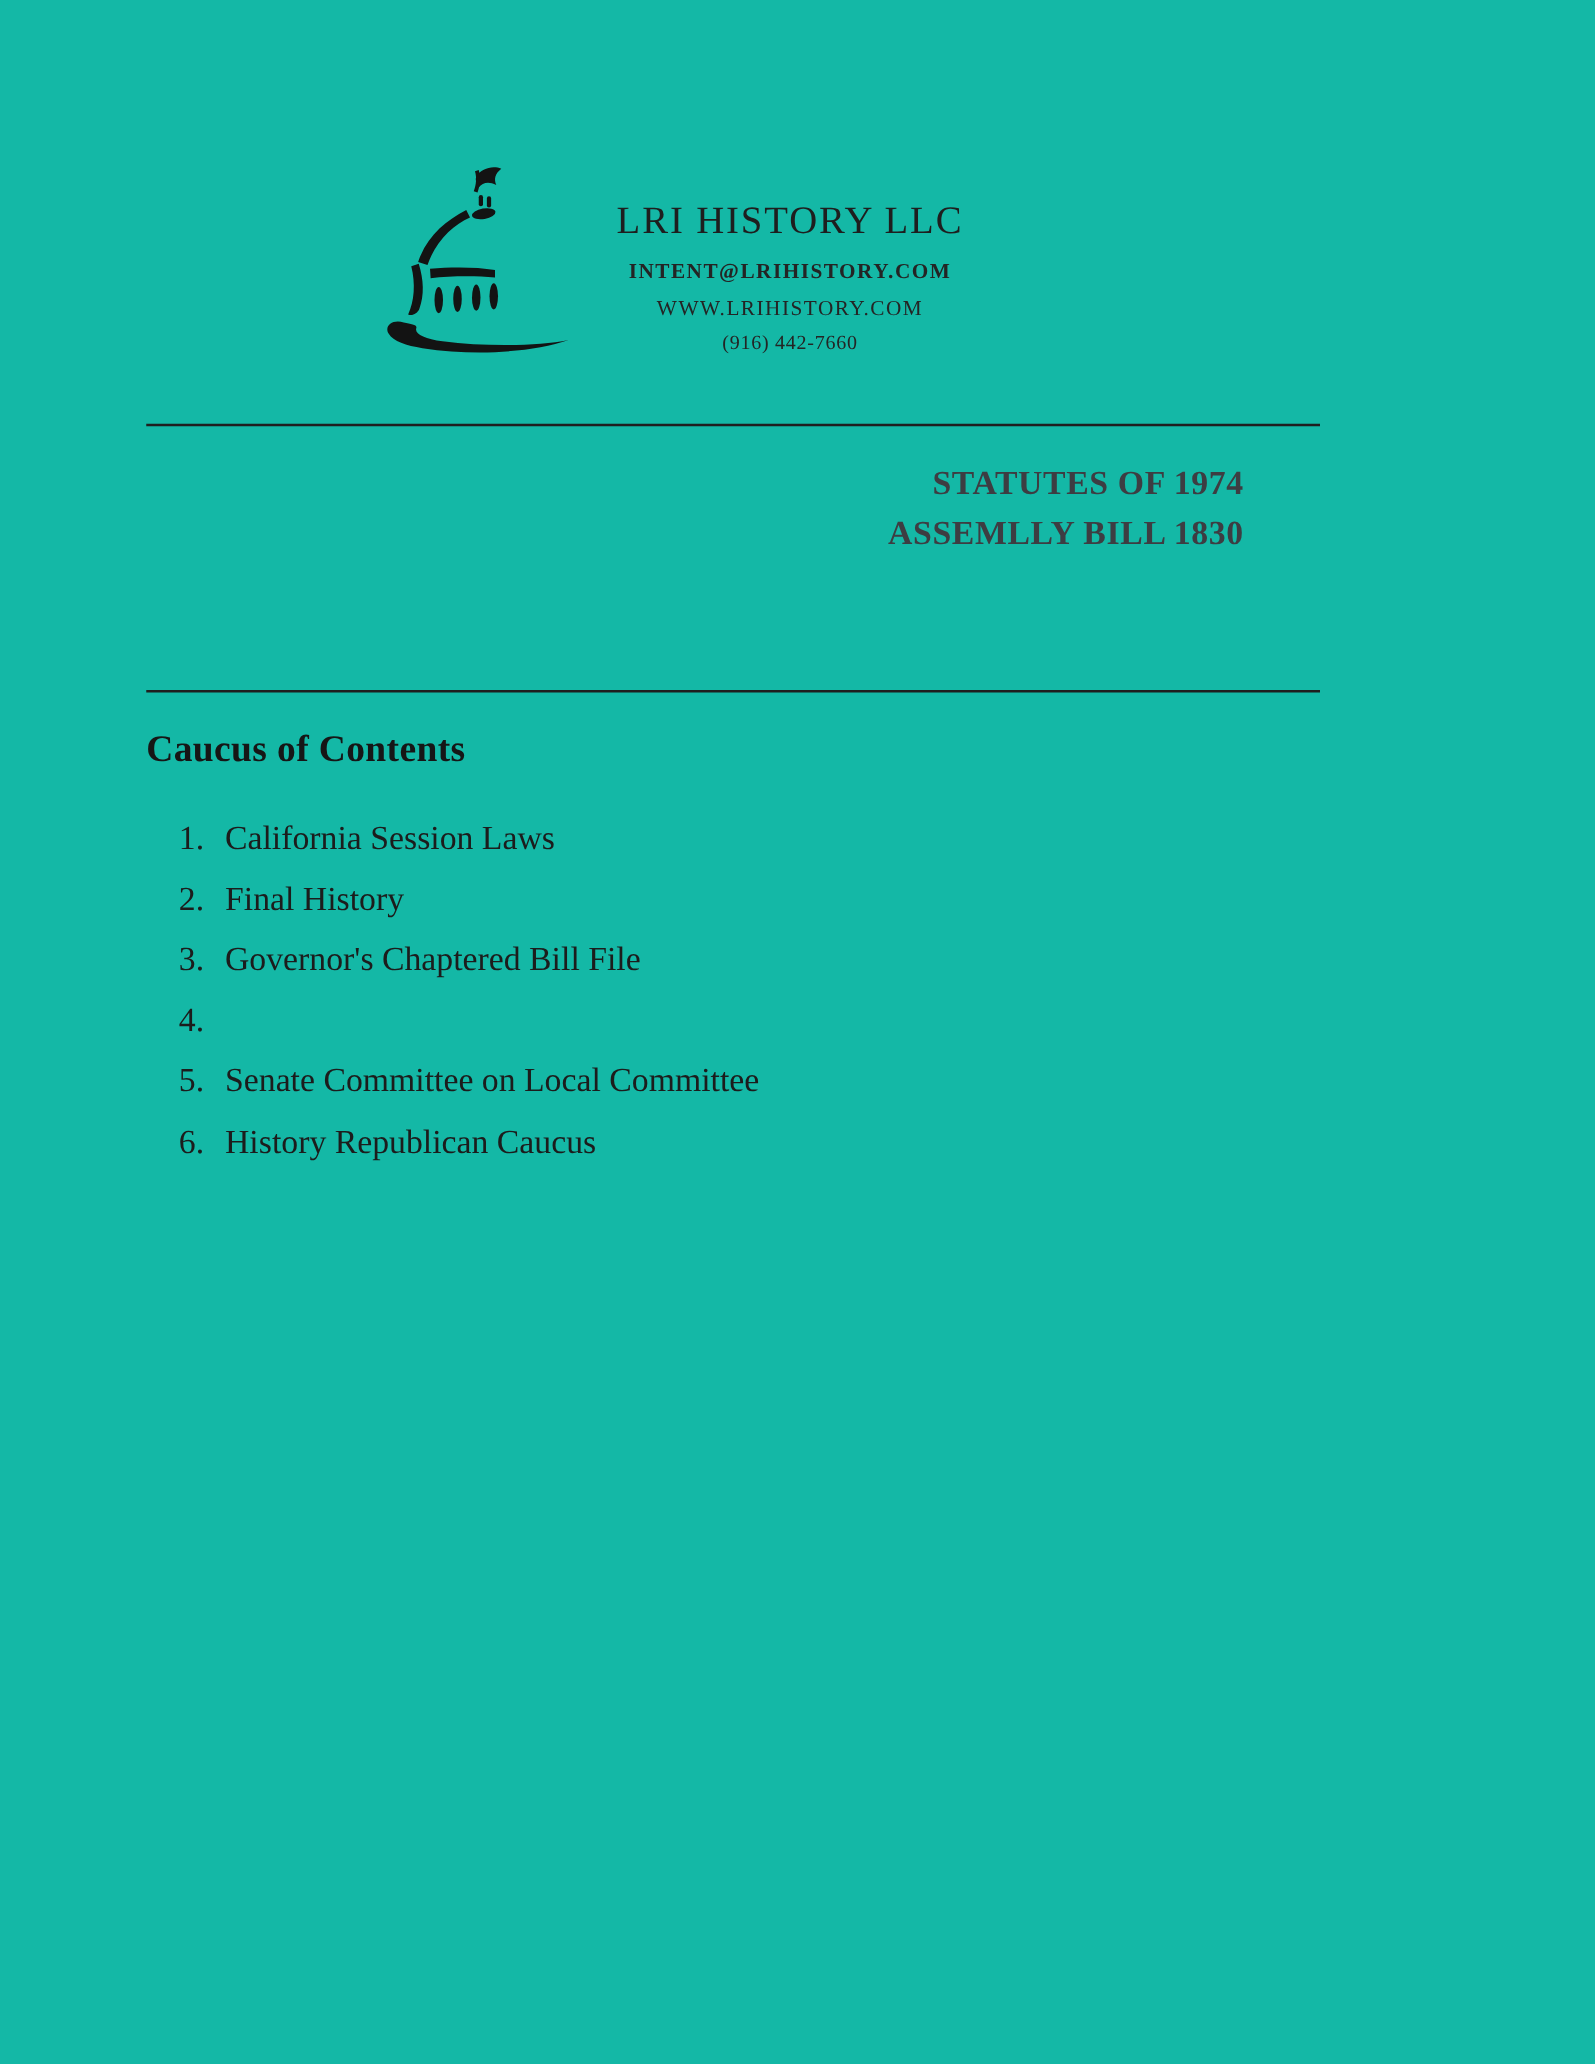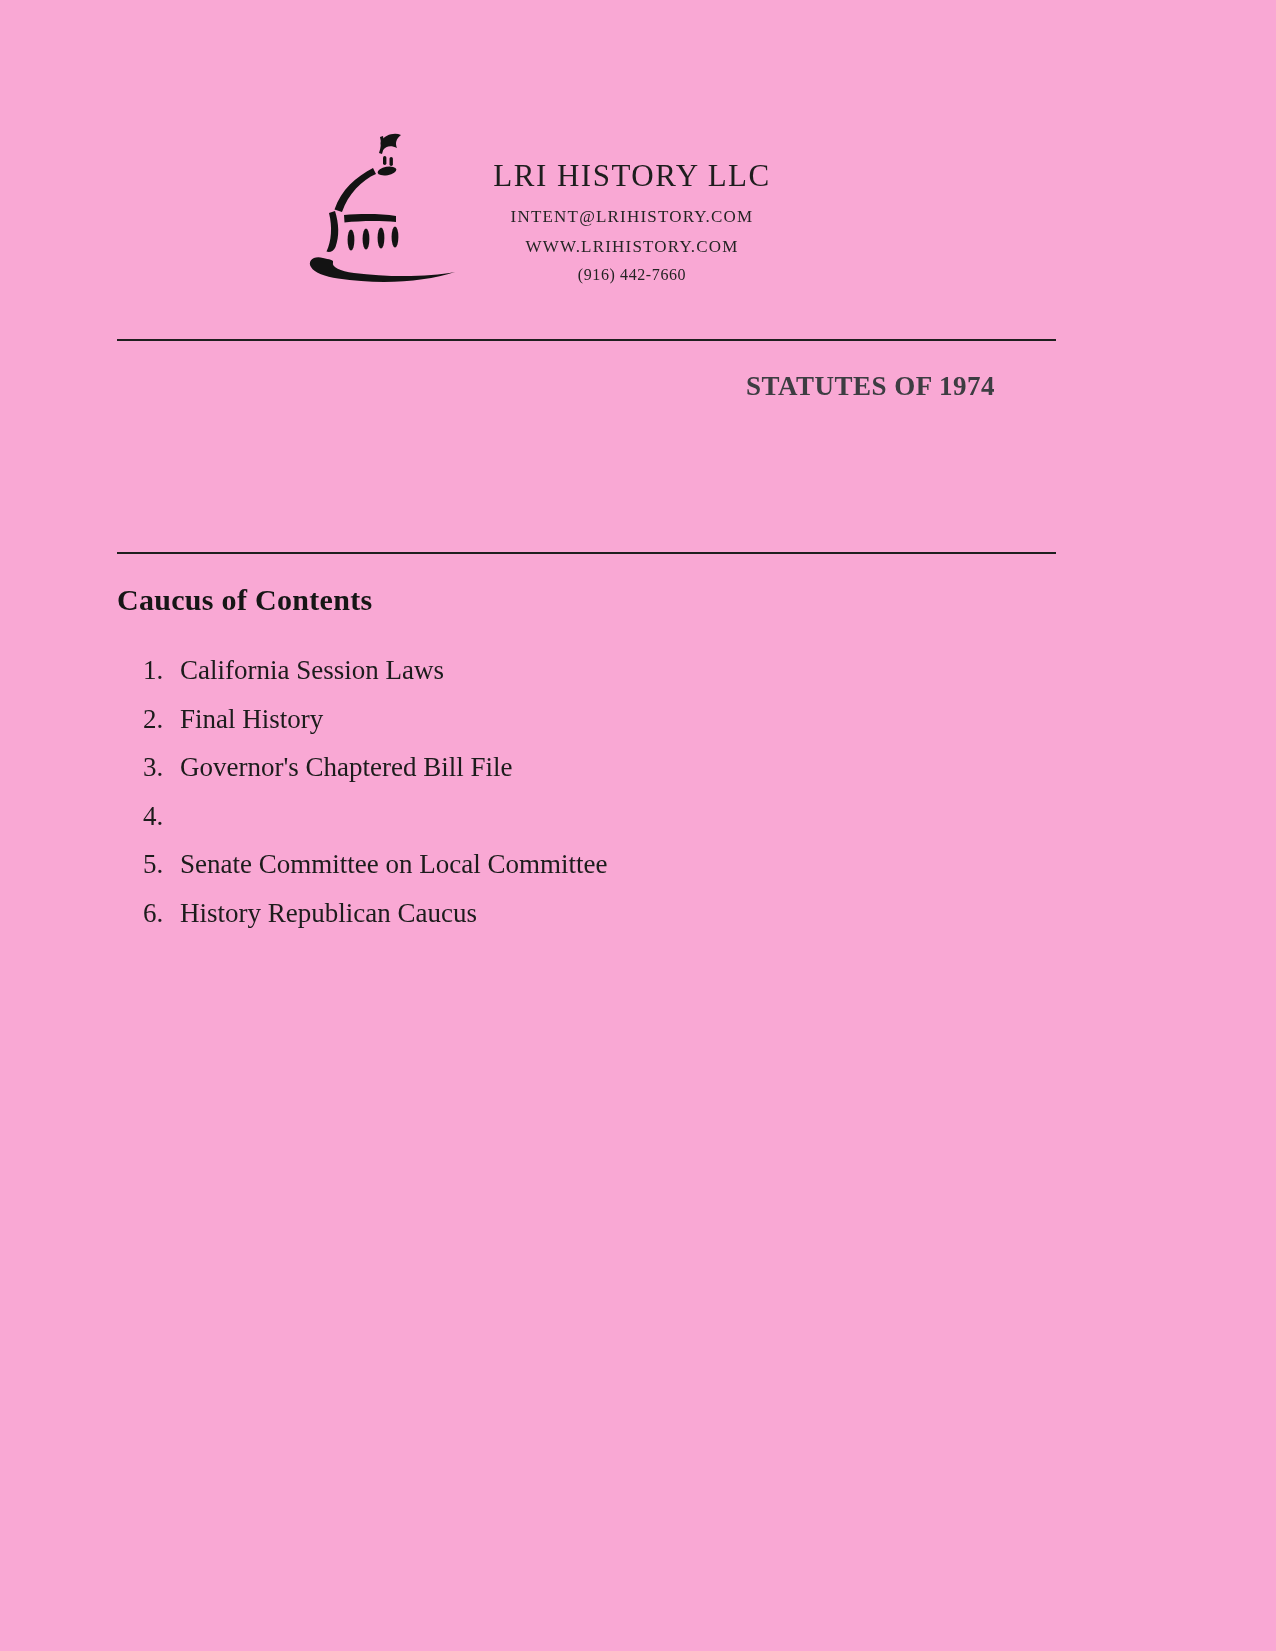--- a/index.html
+++ b/index.html
@@ -4,21 +4,21 @@
 <style>
   html, body {
     margin: 0;
     padding: 0;
     background: #ffffff;
   }
   .page {
     position: relative;
     width: 1276px;
     height: 1651px;
-    background: #f9a8d4;
+    background: #14b8a6;
     font-family: "Liberation Serif", "DejaVu Serif", serif;
     color: #1c1c1c;
     overflow: hidden;
   }
 
   
   .logo {
     position: absolute;
     left: 303px;
     top: 132px;
@@ -44,21 +44,21 @@
   }
   .contact-line {
     position: absolute;
     left: 0;
     width: 100%;
     font-size: 17px;
     letter-spacing: 1.2px;
     color: #242424;
     white-space: nowrap;
   }
-  .contact-email { top: 207px; }
+  .contact-email { top: 207px; font-weight: bold; }
   .contact-web   { top: 237px; }
   .contact-phone { top: 266px; font-size: 16px; letter-spacing: 0.6px; }
 
   
   .rule {
     position: absolute;
     left: 117px;
     width: 939px;
     height: 0;
     border-top: 2px solid #1f1f1f;
@@ -146,20 +146,21 @@
     <div class="company-name">LRI HISTORY LLC</div>
     <div class="contact-line contact-email">INTENT@LRIHISTORY.COM</div>
     <div class="contact-line contact-web">WWW.LRIHISTORY.COM</div>
     <div class="contact-line contact-phone">(916) 442-7660</div>
   </div>
 
   <div class="rule rule-1"></div>
 
   <div class="title-block">
     <div>STATUTES OF 1974</div>
+    <div>ASSEMLLY BILL 1830</div>
   </div>
 
   <div class="rule rule-2"></div>
 
   <div class="toc-heading">Caucus of Contents</div>
 
   <div class="toc-list">
     <div class="toc-item">
       <span class="toc-num">1.</span>
       <span class="toc-label">California Session Laws</span>

